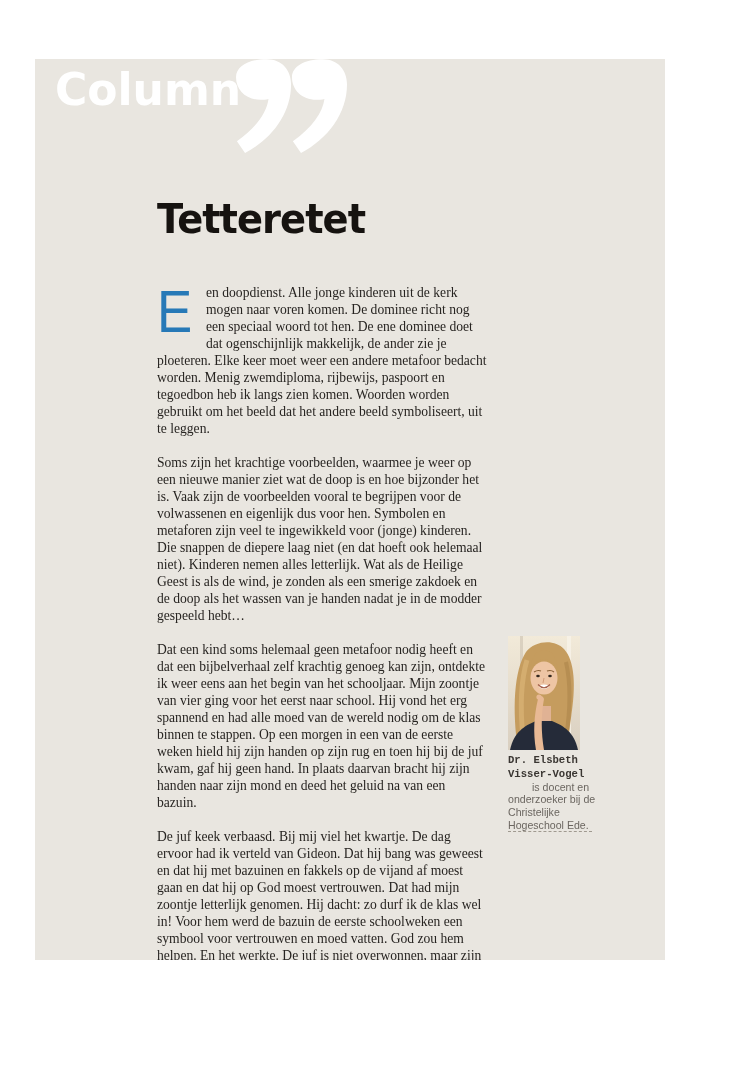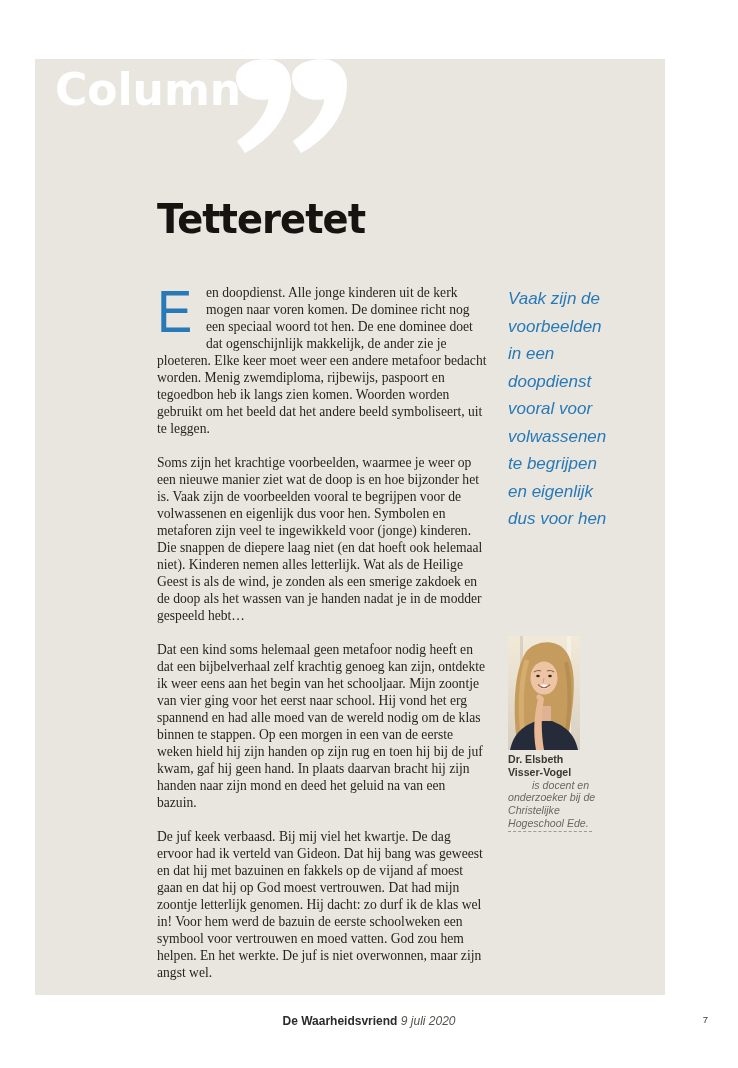--- a/index.html
+++ b/index.html
@@ -1,16 +1,16 @@
 <!DOCTYPE html>
 <html><head>
 <meta charset="utf-8">
 <style>
   html,body{margin:0;padding:0;background:#ffffff;}
-  .page{position:relative;width:738px;height:1068px;background:#ffffff;overflow:hidden;
+  .page{position:relative;width:738px;height:960px;background:#ffffff;overflow:hidden;
         font-family:"Liberation Sans",sans-serif;}
   .panel{position:absolute;left:35px;top:59px;width:630px;height:936px;background:#e9e6e0;}
 
   .section-label{position:absolute;left:20px;top:1px;color:#ffffff;
     font-family:"DejaVu Sans",sans-serif;font-weight:bold;font-size:44px;line-height:60px;
     letter-spacing:0px;}
   .quotes{position:absolute;left:192px;top:0px;}
 
   .article-title{position:absolute;left:122px;top:138px;margin:0;color:#161310;
     font-family:"DejaVu Sans",sans-serif;font-weight:bold;font-size:40px;line-height:44px;
@@ -22,22 +22,22 @@
   .dropcap{float:left;color:#2779b7;font-family:"Liberation Sans",sans-serif;
     font-weight:400;font-size:60px;line-height:49px;margin:3px 9px 0 0;transform:scaleX(.88);
     transform-origin:left top;}
 
   .pull-quote{position:absolute;left:473px;top:226px;width:104px;color:#2779b7;
     font-family:"Liberation Sans",sans-serif;font-style:italic;font-size:17px;line-height:27.5px;}
 
   .photo{position:absolute;left:473px;top:577px;width:72px;height:114px;overflow:hidden;}
   .caption{position:absolute;left:473px;top:694px;width:92px;margin:0;
     font-size:10.6px;line-height:12.8px;color:#6b6660;}
-  .caption .cap-name{font-weight:bold;font-style:normal;color:#3a3632;}
-  .caption .cap-role{font-style:italic;margin-left:24px;}
+  .caption .cap-name{font-weight:bold;font-style:normal;color:#3a3632;font-family:Liberation Mono, monospace;}
+  .caption .cap-role{margin-left:24px;}
   .caption-rule{position:absolute;left:473px;top:772px;width:84px;height:0;
     border-top:1px dashed #a09a90;}
 
   .footer{position:absolute;left:0;top:1014px;width:738px;text-align:center;
     font-size:12px;color:#2b2b2b;}
   .footer .mag{font-weight:bold;}
   .footer .date{font-style:italic;color:#55514c;}
   .page-number{position:absolute;right:30px;top:1014px;font-size:9.5px;color:#3a3733;}
 </style>
 </head>
@@ -58,21 +58,20 @@
 
     <h1 class="article-title">Tetteretet</h1>
 
     <div class="body-col">
       <p><span class="dropcap">E</span><span>en doopdienst. Alle jonge kinderen uit de kerk mogen naar voren komen. De dominee richt nog een speciaal woord tot hen. De ene dominee doet dat ogenschijnlijk makkelijk, de ander zie je ploeteren. Elke keer moet weer een andere metafoor bedacht worden. Menig zwemdiploma, rijbewijs, paspoort en tegoedbon heb ik langs zien komen. Woorden worden gebruikt om het beeld dat het andere beeld symboliseert, uit te leggen.</span></p>
       <p>Soms zijn het krachtige voorbeelden, waarmee je weer op een nieuwe manier ziet wat de doop is en hoe bijzonder het is. Vaak zijn de voorbeelden vooral te begrijpen voor de volwassenen en eigenlijk dus voor hen. Symbolen en metaforen zijn veel te ingewikkeld voor (jonge) kinderen. Die snappen de diepere laag niet (en dat hoeft ook helemaal niet). Kinderen nemen alles letterlijk. Wat als de Heilige Geest is als de wind, je zonden als een smerige zakdoek en de doop als het wassen van je handen nadat je in de modder gespeeld hebt…</p>
       <p>Dat een kind soms helemaal geen metafoor nodig heeft en dat een bijbelverhaal zelf krachtig genoeg kan zijn, ontdekte ik weer eens aan het begin van het schooljaar. Mijn zoontje van vier ging voor het eerst naar school. Hij vond het erg spannend en had alle moed van de wereld nodig om de klas binnen te stappen. Op een morgen in een van de eerste weken hield hij zijn handen op zijn rug en toen hij bij de juf kwam, gaf hij geen hand. In plaats daarvan bracht hij zijn handen naar zijn mond en deed het geluid na van een bazuin.</p>
       <p>De juf keek verbaasd. Bij mij viel het kwartje. De dag ervoor had ik verteld van Gideon. Dat hij bang was geweest en dat hij met bazuinen en fakkels op de vijand af moest gaan en dat hij op God moest vertrouwen. Dat had mijn zoontje letterlijk genomen. Hij dacht: zo durf ik de klas wel in! Voor hem werd de bazuin de eerste schoolweken een symbool voor vertrouwen en moed vatten. God zou hem helpen. En het werkte. De juf is niet overwonnen, maar zijn angst wel.</p>
     </div>
 
-    <div class="pull-quote">Vaak zijn de voorbeelden in een doopdienst vooral voor volwassenen te begrijpen en eigenlijk dus voor hen</div>
 
     <div class="photo">
       <svg width="72" height="114" viewBox="0 0 72 114" aria-hidden="true">
         <defs>
           <linearGradient id="bg" x1="0" y1="0" x2="0" y2="1">
             <stop offset="0" stop-color="#f2ead9"></stop>
             <stop offset="1" stop-color="#d9cfc0"></stop>
           </linearGradient>
         </defs>
         <rect x="0" y="0" width="72" height="114" fill="url(#bg)"></rect>

